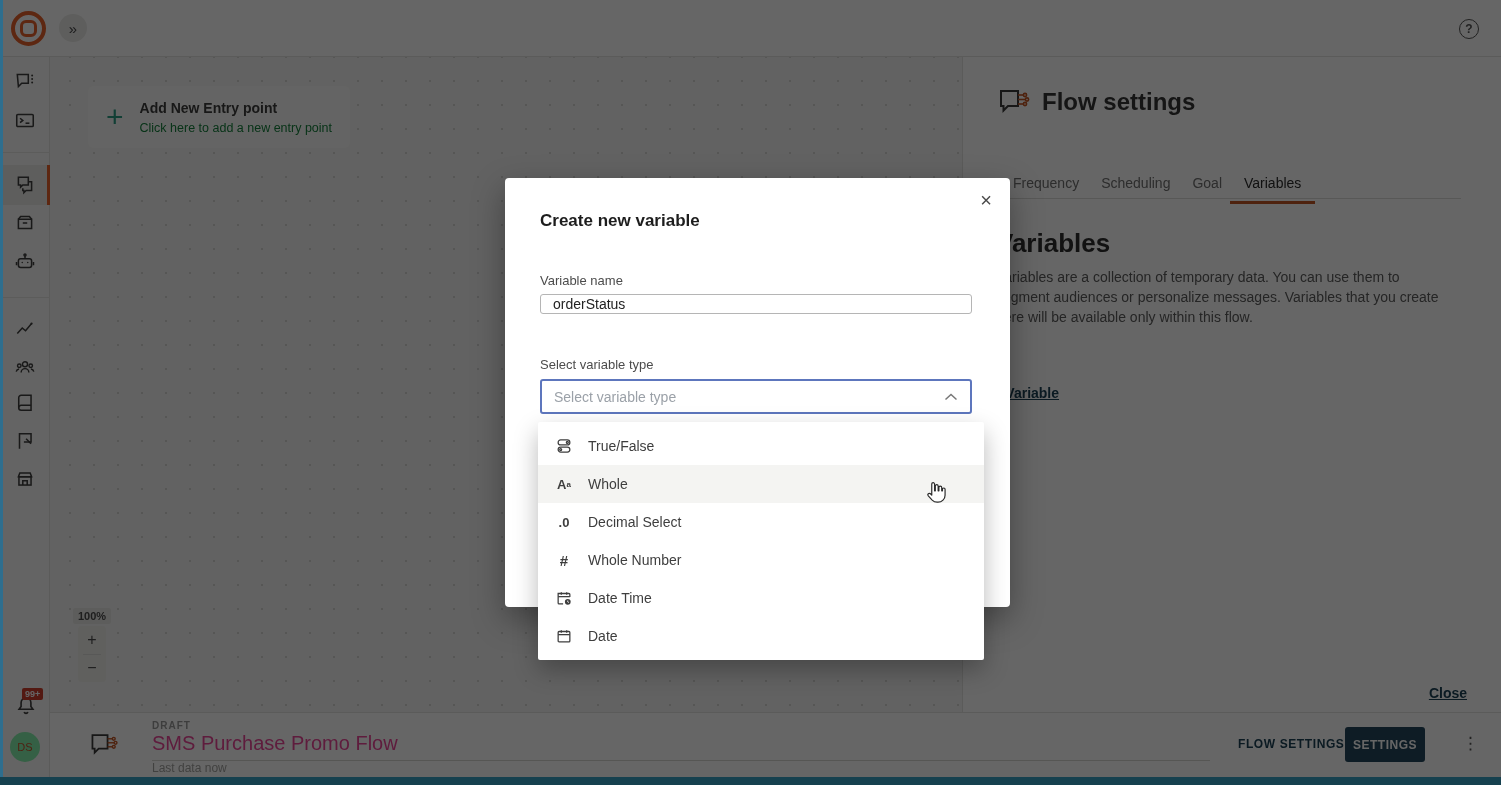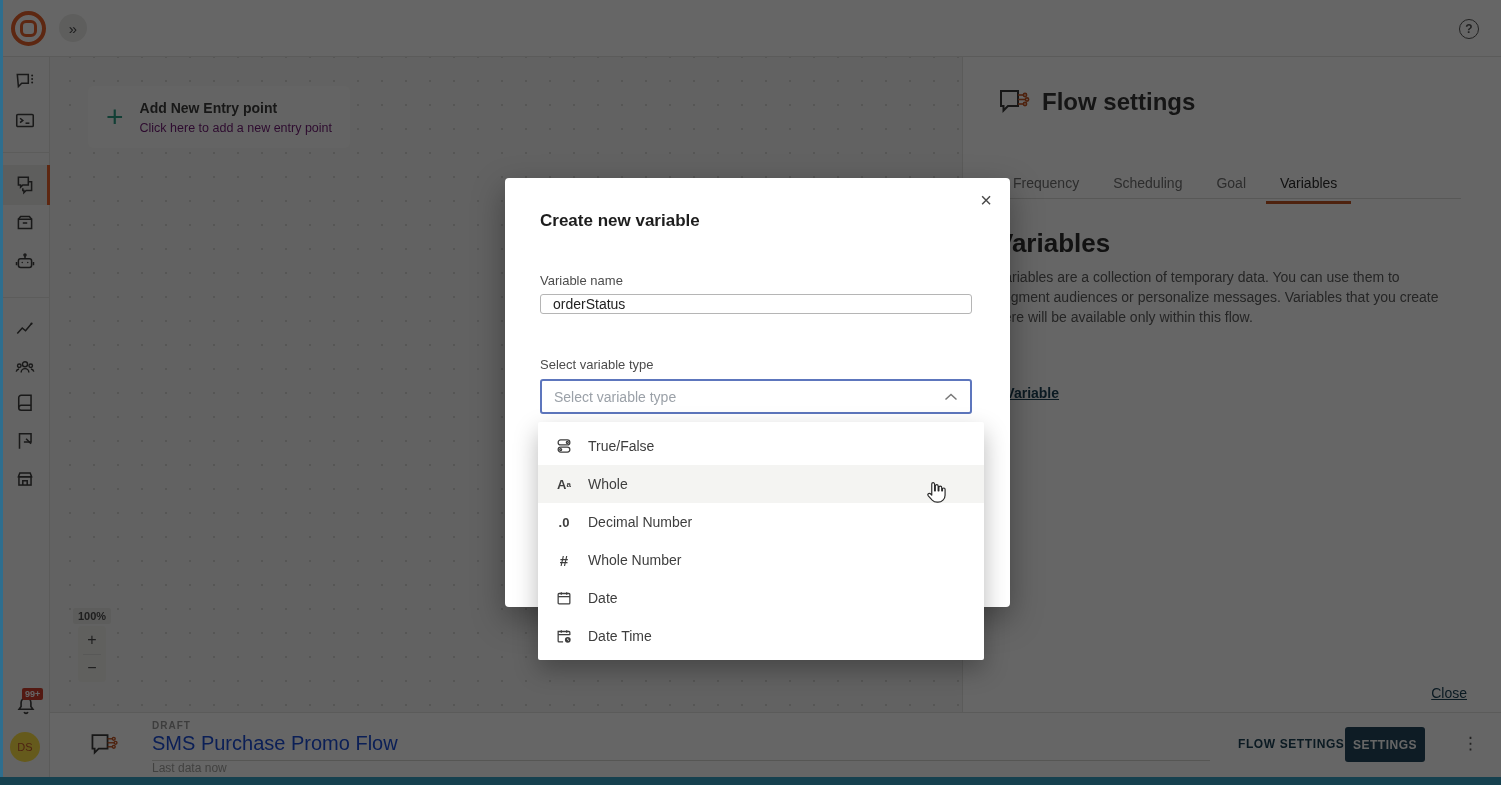--- a/index.html
+++ b/index.html
@@ -16,54 +16,54 @@
   .breadcrumb { position:absolute; left:112px; top:0; height:57px; display:flex; align-items:center; gap:6px; font-size:14px; color:#3c3c3c; }
   .breadcrumb .bold { font-weight:bold; color:#2a2a2a; }
   .help-btn { position:absolute; right:22px; top:19px; width:20px; height:20px; border:1.5px solid #555; border-radius:50%; color:#555; font-size:12px; font-weight:bold; display:flex; align-items:center; justify-content:center; }
   
   .sidebar { position:absolute; left:0; top:57px; width:50px; height:728px; background:#fbfbf9; border-right:1px solid #e3e3e1; z-index:2; }
   .sb-active { position:absolute; left:0; top:108px; width:50px; height:40px; background:#ececE9; border-right:3px solid #e8622c; }
   .sb-icon { position:absolute; left:14px; width:22px; height:22px; color:#3f3f3f; }
   .sb-div { position:absolute; left:0; width:50px; height:1px; background:#e6e6e4; }
   .sb-badge { position:absolute; left:22px; top:631px; background:#cf3f2e; color:#fff; font-size:9px; font-weight:bold; padding:1px 3px; border-radius:2px; z-index:3; }
   .sb-bell { position:absolute; left:14px; top:637px; width:24px; height:24px; color:#3f3f3f; }
-  .avatar { position:absolute; left:10px; top:675px; width:30px; height:30px; border-radius:50%; background:#fde047; color:#c2552e; font-size:11px; font-weight:normal; display:flex; align-items:center; justify-content:center; }
+  .avatar { position:absolute; left:10px; top:675px; width:30px; height:30px; border-radius:50%; background:#86efac; color:#c2552e; font-size:11px; font-weight:normal; display:flex; align-items:center; justify-content:center; }
   
   .canvas { position:absolute; left:50px; top:57px; width:912px; height:655px;
     background-color:#f6f6f4;
     background-image:radial-gradient(#d8d8d4 1px, transparent 1.2px);
     background-size:24px 24px; background-position:8px 12px; z-index:1; }
   .entry-card { position:absolute; left:38px; top:29px; width:262px; height:62px; background:#fbfbf9; border-radius:6px; display:flex; align-items:center; padding-left:18px; gap:16px; cursor:pointer; }
   .entry-plus { color:#2e9e86; font-size:30px; font-weight:300; line-height:1; }
   .entry-title { font-size:14px; font-weight:bold; color:#3c3c3c; }
-  .entry-sub { font-size:12.5px; color:#701a75; margin-top:5px; }
+  .entry-sub { font-size:12.5px; color:#15803d; margin-top:5px; }
   .zoom-label { position:absolute; left:23px; top:551px; background:#e9e9e7; color:#4c4c4c; font-size:11px; font-weight:bold; padding:2px 5px; border-radius:2px; }
   .zoom-pill { position:absolute; left:28px; top:569px; width:28px; height:56px; background:#efefec; border-radius:4px; display:flex; flex-direction:column; }
   .zoom-btn { flex:1; display:flex; align-items:center; justify-content:center; font-size:16px; color:#4c4c4c; cursor:pointer; }
   .zoom-sep { height:1px; background:#dcdcda; margin:0 5px; }
   
   .panel { position:absolute; left:962px; top:57px; width:539px; height:655px; background:#fff; border-left:1px solid #e3e3e1; z-index:2; }
   .panel-head { position:absolute; left:33px; top:27px; display:flex; align-items:center; gap:10px; }
   .panel-title { font-size:24px; font-weight:bold; color:#363636; }
-  .tabs { position:absolute; left:50px; top:118px; display:flex; gap:34px; font-size:14px; color:#707070; }
+  .tabs { position:absolute; left:50px; top:118px; display:flex; gap:22px; font-size:14px; color:#707070; }
   .tab { position:relative; cursor:pointer; padding-bottom:12px; }
   .tab.active { color:#2c2c2c; }
   .tab.active::after { content:""; position:absolute; left:-14px; right:-14px; bottom:-1px; height:3px; background:#c35524; }
   .tabs-line { position:absolute; left:33px; right:40px; top:141px; height:1px; background:#ddddda; }
   .sec-heading { position:absolute; left:33px; top:171px; font-size:26px; font-weight:bold; color:#2f2f2f; }
   .sec-desc { position:absolute; left:33px; top:211px; width:452px; font-size:14px; line-height:1.42; color:#5c5c5c; }
   .add-link { position:absolute; left:33px; top:327px; display:flex; align-items:center; color:#1c4256; font-size:14px; font-weight:bold; cursor:pointer; }
   .add-link .lbl { text-decoration:underline; }
   .add-plus { font-size:16px; font-weight:bold; }
-  .close-link { position:absolute; right:34px; top:628px; color:#1c4256; font-size:14px; font-weight:normal; text-decoration:underline; cursor:pointer; }
+  .close-link { position:absolute; right:34px; top:628px; color:#1c4256; font-size:14px; font-weight:bold; text-decoration:underline; cursor:pointer; }
   
   .bottombar { position:absolute; left:50px; top:712px; width:1451px; height:65px; background:#fff; border-top:1px solid #e3e3e1; z-index:2; }
   .bb-flow-icon { position:absolute; left:38px; top:16px; }
   .bb-status { position:absolute; left:102px; top:7px; font-size:10px; font-weight:bold; letter-spacing:1px; color:#9a9a9a; }
-  .bb-title { position:absolute; left:102px; top:19px; width:1058px; font-size:20px; color:#1d4ed8; border-bottom:1px solid #d6d6d3; padding-bottom:5px; }
+  .bb-title { position:absolute; left:102px; top:19px; width:1058px; font-size:20px; color:#ec4899; border-bottom:1px solid #d6d6d3; padding-bottom:5px; }
   .bb-saved { position:absolute; left:102px; top:48px; font-size:12px; color:#a3a3a0; }
   .bb-fs-btn { position:absolute; left:1188px; top:24px; font-size:12px; font-weight:bold; letter-spacing:0.6px; color:#1c4256; cursor:pointer; }
   .bb-validate { position:absolute; left:1295px; top:14px; width:80px; height:35px; background:#25475c; border-radius:3px; color:#fff; font-size:12px; font-weight:bold; letter-spacing:0.5px; display:flex; align-items:center; justify-content:center; cursor:pointer; }
   .bb-kebab { position:absolute; left:1412px; top:20px; font-size:17px; color:#555; cursor:pointer; }
   
   .overlay { position:absolute; inset:0; background:rgba(0,0,0,0.60); z-index:50; }
   .frame-left { position:absolute; left:0; top:0; width:3px; height:785px; background:#2e6e8e; z-index:55; }
   .frame-bottom { position:absolute; left:0; top:777px; width:1501px; height:8px; background:#16414f; z-index:55; }
   
   .modal { position:absolute; left:505px; top:178px; width:505px; height:429px; background:#fff; border-radius:4px; box-shadow:0 12px 32px rgba(0,0,0,0.35); z-index:60; }
@@ -288,48 +288,48 @@
           </svg>
       </span>
       <span>True/False</span>
     </div>
     <div class="opt hover">
       <span class="opt-icon">A<sup>a</sup></span>
       <span>Whole</span>
     </div>
     <div class="opt">
       <span class="opt-icon">.0</span>
-      <span>Decimal Number</span>
+      <span>Decimal Select</span>
     </div>
     <div class="opt">
       <span class="opt-icon" style="font-size:15px">#</span>
       <span>Whole Number</span>
-    </div>
-    <div class="opt">
-      <span class="opt-icon">
-        <svg viewBox="0 0 20 20" width="18" height="18" fill="none" stroke="currentColor" stroke-width="1.4">
-            <rect x="3.5" y="5" width="13" height="11.5" rx="1"></rect>
-            <path d="M3.5 8.5h13"></path>
-            <path d="M7 3.5v3M13 3.5v3"></path>
-          </svg>
-      </span>
-      <span>Date</span>
     </div>
     <div class="opt">
       <span class="opt-icon">
         <svg viewBox="0 0 20 20" width="18" height="18" fill="none" stroke="currentColor" stroke-width="1.4">
             <path d="M16.5 9V6a1 1 0 0 0-1-1h-12v10.5a1 1 0 0 0 1 1H9"></path>
             <path d="M3.5 8.5h13"></path>
             <path d="M7 3.5v3M13 3.5v3"></path>
             <circle cx="14.2" cy="14.2" r="3.2" fill="currentColor" stroke="none"></circle>
             <path d="M14.2 12.8v1.6l1.1.7" stroke="#fff" stroke-width="1"></path>
           </svg>
       </span>
       <span>Date Time</span>
     </div>
+    <div class="opt">
+      <span class="opt-icon">
+        <svg viewBox="0 0 20 20" width="18" height="18" fill="none" stroke="currentColor" stroke-width="1.4">
+            <rect x="3.5" y="5" width="13" height="11.5" rx="1"></rect>
+            <path d="M3.5 8.5h13"></path>
+            <path d="M7 3.5v3M13 3.5v3"></path>
+          </svg>
+      </span>
+      <span>Date</span>
+    </div>
   </div>
 
   <div class="cursor">
     <svg width="26" height="28" viewBox="0 0 24 24" fill="#fff" stroke="#2b2b2b" stroke-width="1.1" stroke-linejoin="round">
       <path d="M9 11V3.8a1.3 1.3 0 0 1 2.6 0V10h.7V5.6a1.3 1.3 0 0 1 2.6 0V10h.7V7a1.3 1.3 0 0 1 2.6 0v3h.7V8.6a1.2 1.2 0 0 1 2.4 0V14a6.5 6.5 0 0 1-6.5 6.5h-.8a6.5 6.5 0 0 1-4.6-1.9l-3.6-3.9a1.4 1.4 0 0 1 2-2L9 14z"></path>
     </svg>
   </div>
 
 </div>
 

